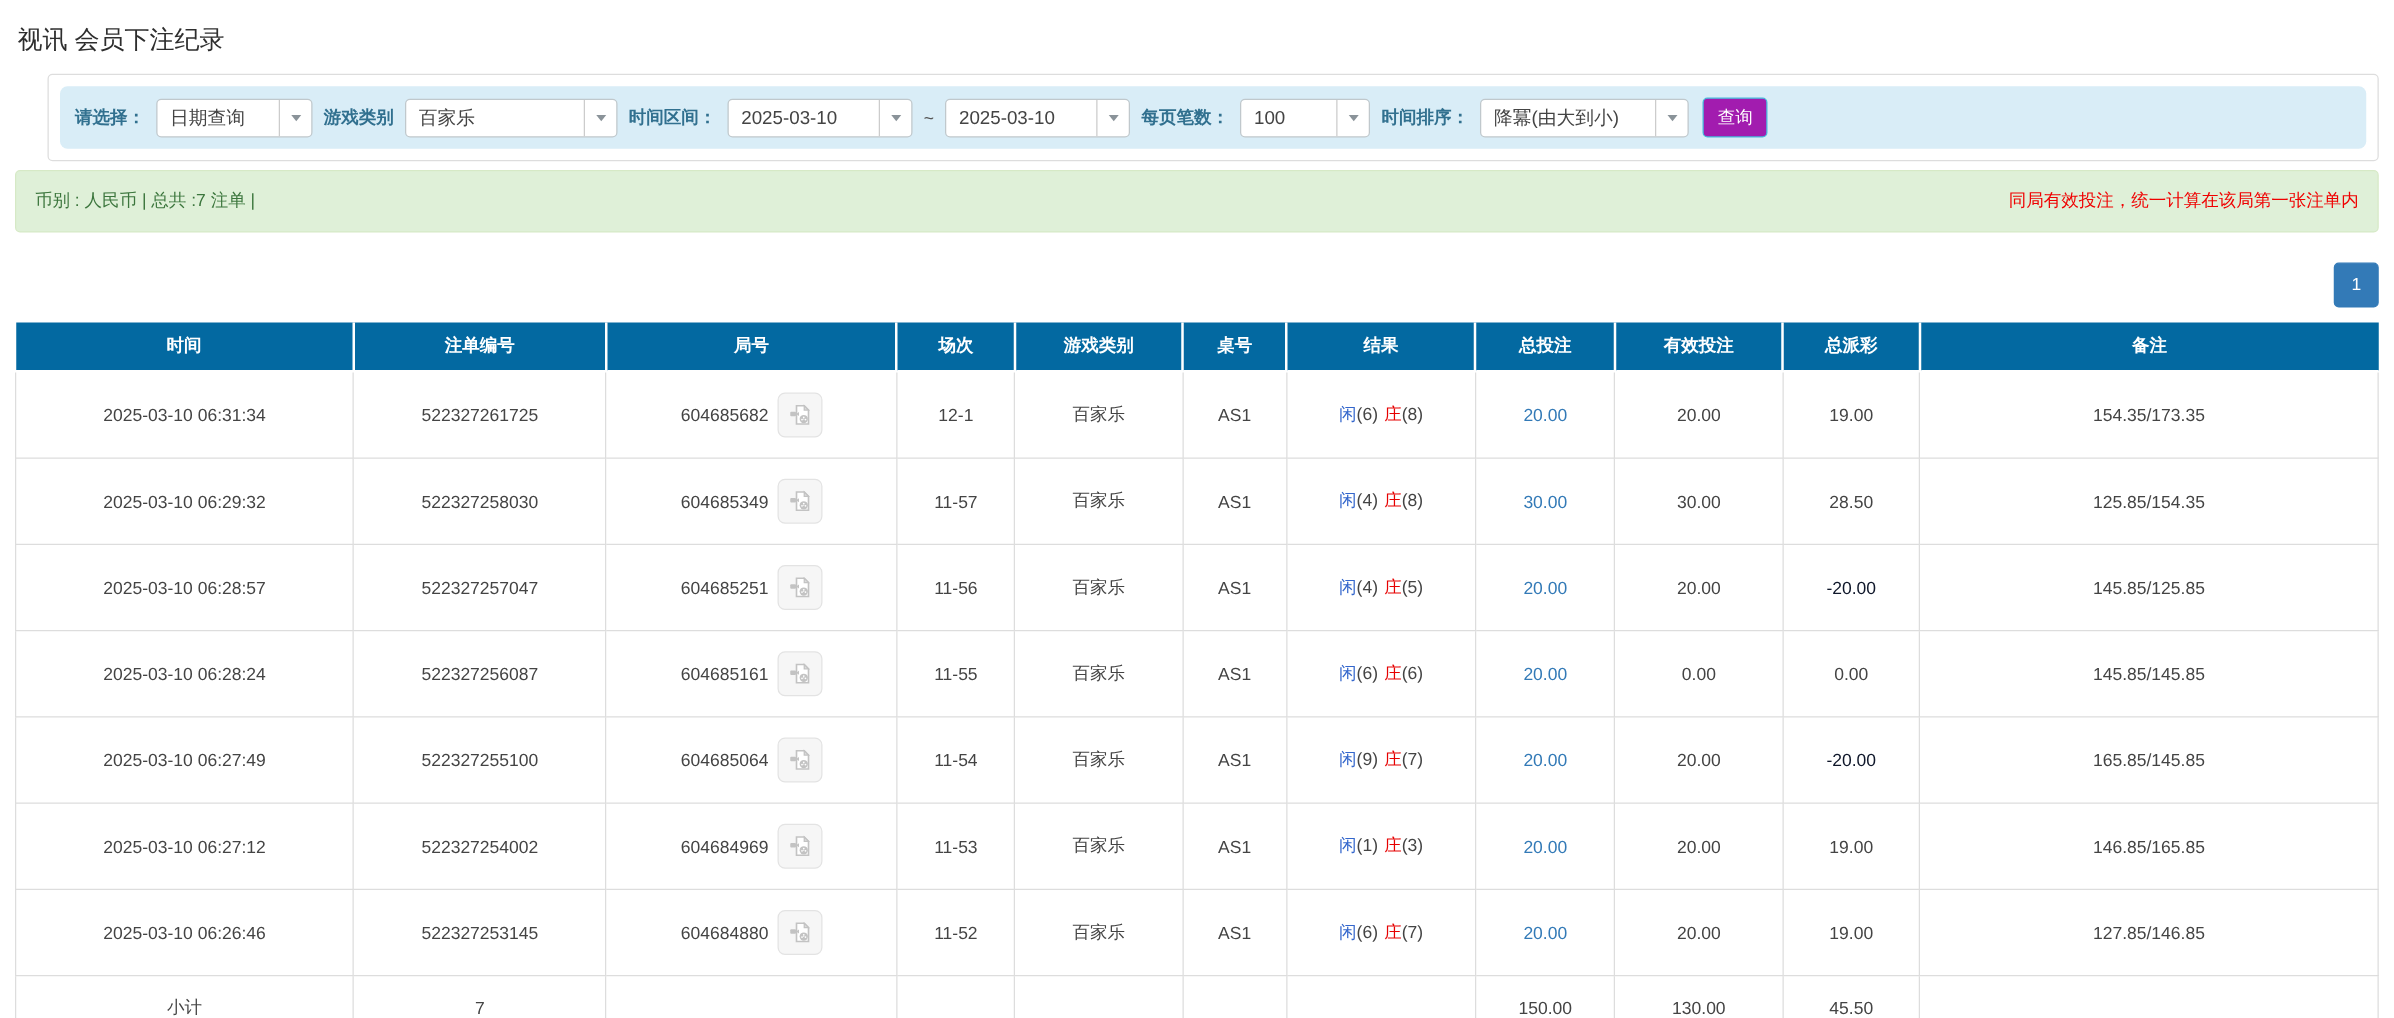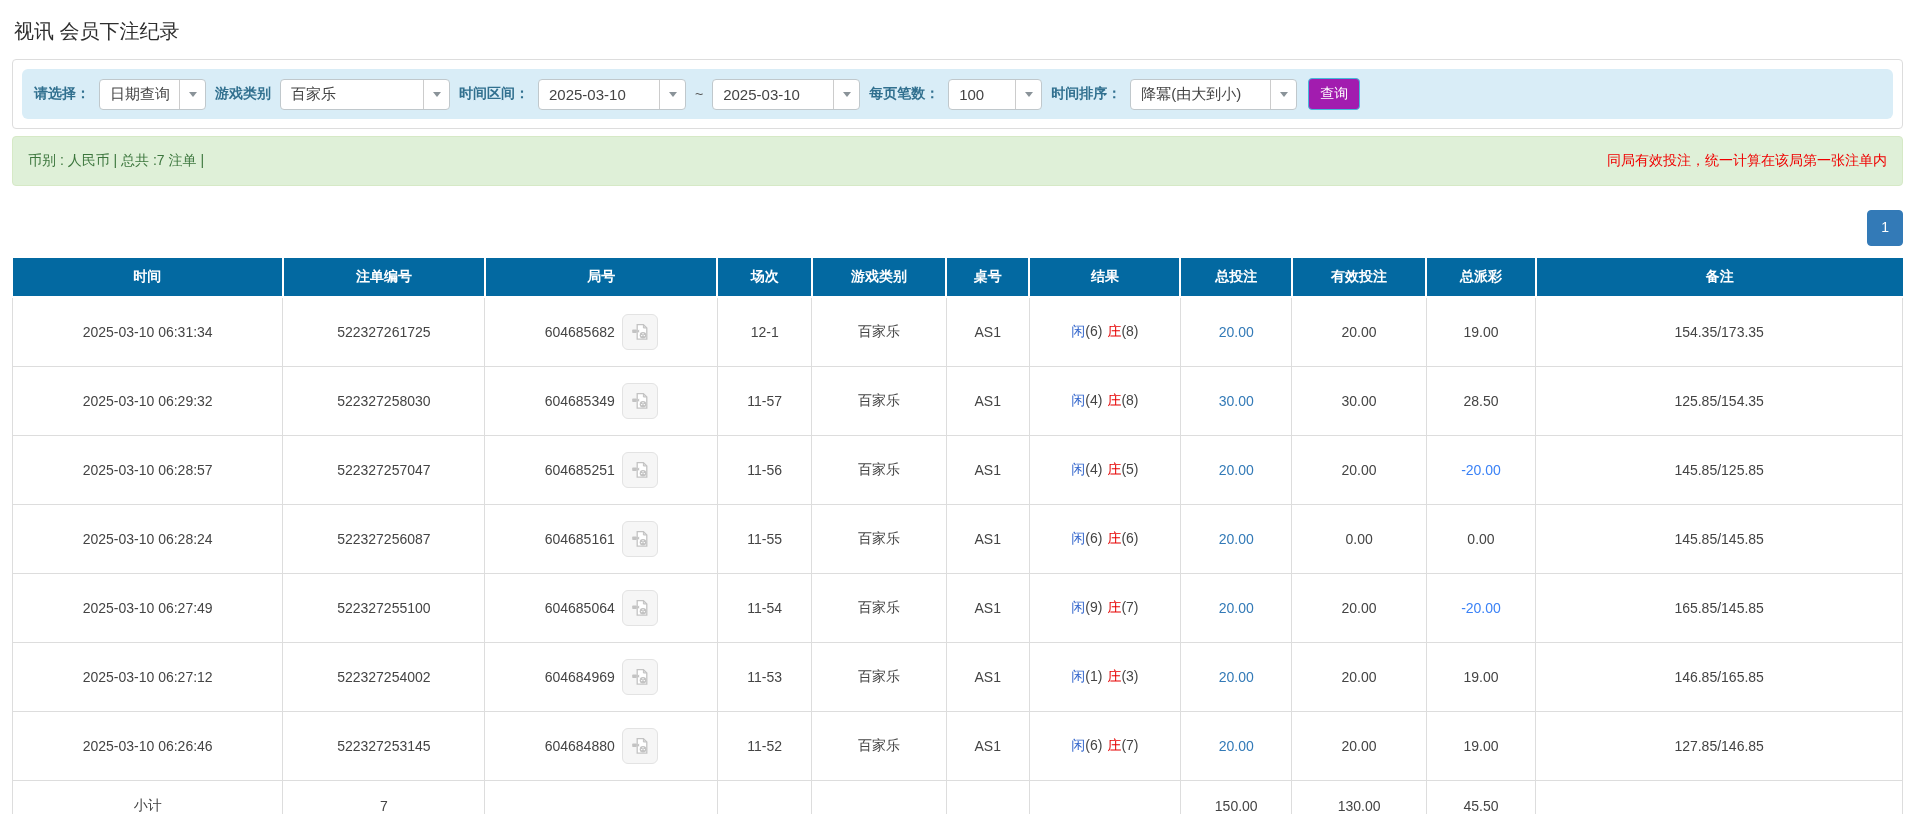--- a/index.html
+++ b/index.html
@@ -3,29 +3,29 @@
 <meta charset="utf-8">
 <style>
   * { box-sizing: border-box; }
   html,body { margin:0; padding:0; background:#fff; }
   body { font-family:"Liberation Sans","DejaVu Sans",sans-serif; color:#333; }
   .page { padding:6px 12px 20px 12px; min-width:1400px; }
 
   .title { font-size:20px; font-weight:400; color:#2e2e2e; margin:12px 0 14px 2px; }
 
   
-  .filter-panel { border:1px solid #ddd; border-radius:4px; padding:9px; background:#fff; }
+  .filter-panel { border:1px solid #ddd; border-radius:4px; padding:9px; background:#fff;margin-left:26px; }
   .filter-bar { background:#d9edf7; border-radius:6px; padding:9px 12px; display:flex; align-items:center; gap:9px; }
   .flabel { color:#31708f; font-weight:bold; font-size:14px; white-space:nowrap; }
   .tilde { color:#555; font-size:14px; }
   .select { background:#fff; border:1px solid #c0c8cc; border-radius:4px; height:31px; display:flex; align-items:stretch; cursor:pointer; }
   .select-value { padding:0 10px; font-size:15px; color:#444; flex:1; display:flex; align-items:center; white-space:nowrap; overflow:hidden; }
   .select-arrow { width:26px; border-left:1px solid #ccc; display:flex; align-items:center; justify-content:center; }
   .caret { width:0; height:0; border-left:4px solid transparent; border-right:4px solid transparent; border-top:5px solid #8a9399; }
-  .w125 { width:107px; } .w170 { width:170px; } .w148 { width:148px; } .w100 { width:94px; } .w165 { width:167px; }
+  .w125 { width:125px; } .w170 { width:170px; } .w148 { width:148px; } .w100 { width:104px; } .w165 { width:167px; }
   .btn-search { background:#a21caf; border:1px solid #46b8da; color:#fff; border-radius:4px; padding:6px 11px; font-size:14px; cursor:pointer; margin-left:2px; }
 
   
   .alert { margin-top:7px; background:#dff0d8; border:1px solid #d6e9c6; border-radius:4px; padding:15px; display:flex; justify-content:space-between; align-items:flex-end; font-size:14px; }
   .alert-left { color:#3c763d; }
   .alert-right { color:#f00000; }
 
   
   .pag { display:flex; justify-content:flex-end; }
   .pag.top { margin:24px 0 12px 0; }
@@ -42,21 +42,21 @@
   tr.summary-row td:last-child { border-right:1px solid #ddd; }
 
   .round-wrap { display:inline-flex; align-items:center; gap:7px; }
   .video-btn { background:#f6f6f6; border:1px solid #e3e3e3; border-radius:6px; width:36px; height:36px;
     display:inline-flex; align-items:center; justify-content:center; cursor:pointer; padding:0; }
   .res-player { color:#3366cc; }
   .res-banker { color:#e60000; }
   .res-num { color:#444; }
   .res-gap { display:inline-block; width:5px; }
   a.bet-link { color:#337ab7; text-decoration:none; cursor:pointer; }
-  .neg { color:#3b82f6;margin-top:12px; }
+  .neg { color:#0f172a;margin-top:12px; }
 </style>
 </head>
 <body>
 
 <div class="page">
 
   <div class="title">视讯 会员下注纪录</div>
 
   <div class="filter-panel">
     <div class="filter-bar">

